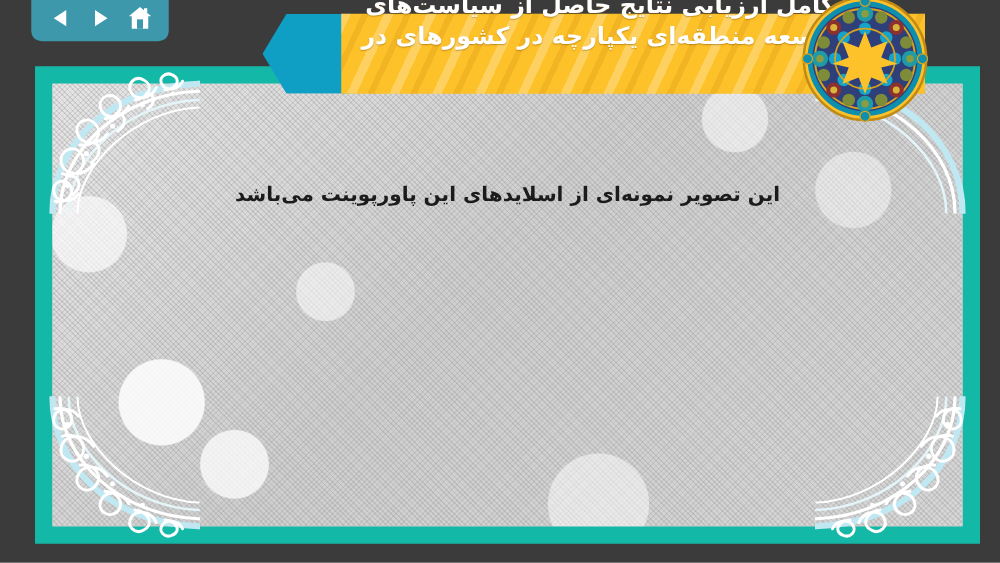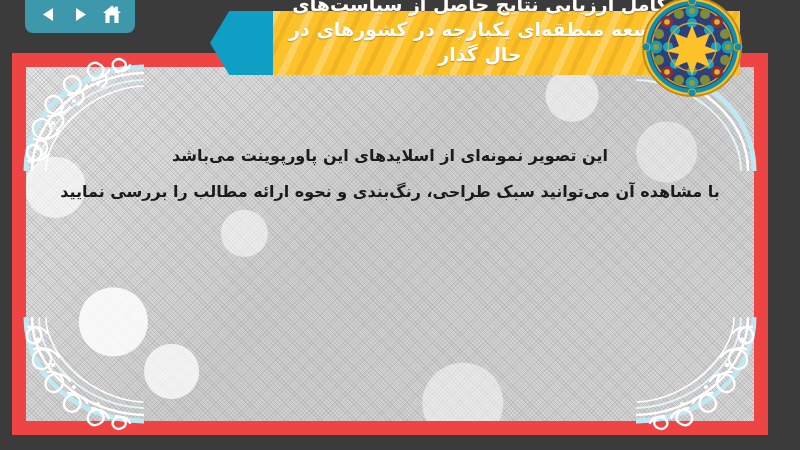--- a/index.html
+++ b/index.html
@@ -40,25 +40,25 @@
     display: flex;
     align-items: center;
     justify-content: center;
     cursor: pointer;
   }
   .navbtn svg { display: block; }
 
   
   #slide {
     position: absolute;
-    left: 12px;
+    left: 28px;
     top: 53px;
     width: 756px;
     height: 382px;
-    background: #ef4444;
+    background: #14b8a6;
     overflow: hidden;
     z-index: 10;
   }
 
   
   #page {
     position: absolute;
     left: 14px;
     top: 14px;
     right: 14px;
@@ -278,33 +278,31 @@
         <g fill="none" stroke="#ffffff" stroke-width="2.4" stroke-linecap="round">
           <path d="M14 117 C14 62 62 16 131 14" stroke="#bfe8f3" stroke-width="5"></path>
           <path d="M20 117 C20 68 68 22 131 20" stroke="#ffffff" stroke-width="2.6"></path>
           <path d="M27 117 C27 74 74 29 131 27" stroke="#e4f5fa" stroke-width="2"></path>
         </g>
       </svg>
     </div>
 
     <div id="body-copy">
       <p>این تصویر نمونه‌ای از اسلایدهای این پاورپوینت می‌باشد</p>
-      <p>با مشاهده آن می‌توانید سبک طراحی، رنگ‌بندی و نحوه ارائه مطالب را بررسی نمایید</p>
     </div>
 
   </div>
 
   <div id="banner">
     <div id="banner-tail"></div>
     <div id="banner-body"></div>
 
     <div id="title-text">
       <div>کامل ارزیابی نتایج حاصل از سیاست‌های</div>
       <div>توسعه منطقه‌ای یکپارچه در کشورهای در</div>
-      <div>حال گذار</div>
     </div>
 
     <div id="medallion">
       <svg width="104" height="104" viewBox="0 0 104 104" aria-hidden="true">
         <circle cx="52" cy="52" r="49" fill="#fdc12a" stroke="#c08a14" stroke-width="2"></circle>
         <circle cx="52" cy="52" r="46" fill="#0f8fae"></circle>
         <circle cx="52" cy="52" r="42" fill="#2f3f7a"></circle>
         <circle cx="52" cy="52" r="40" fill="none" stroke="#d8a21c" stroke-width="1.6"></circle>
         <g>
           <g id="petals">

